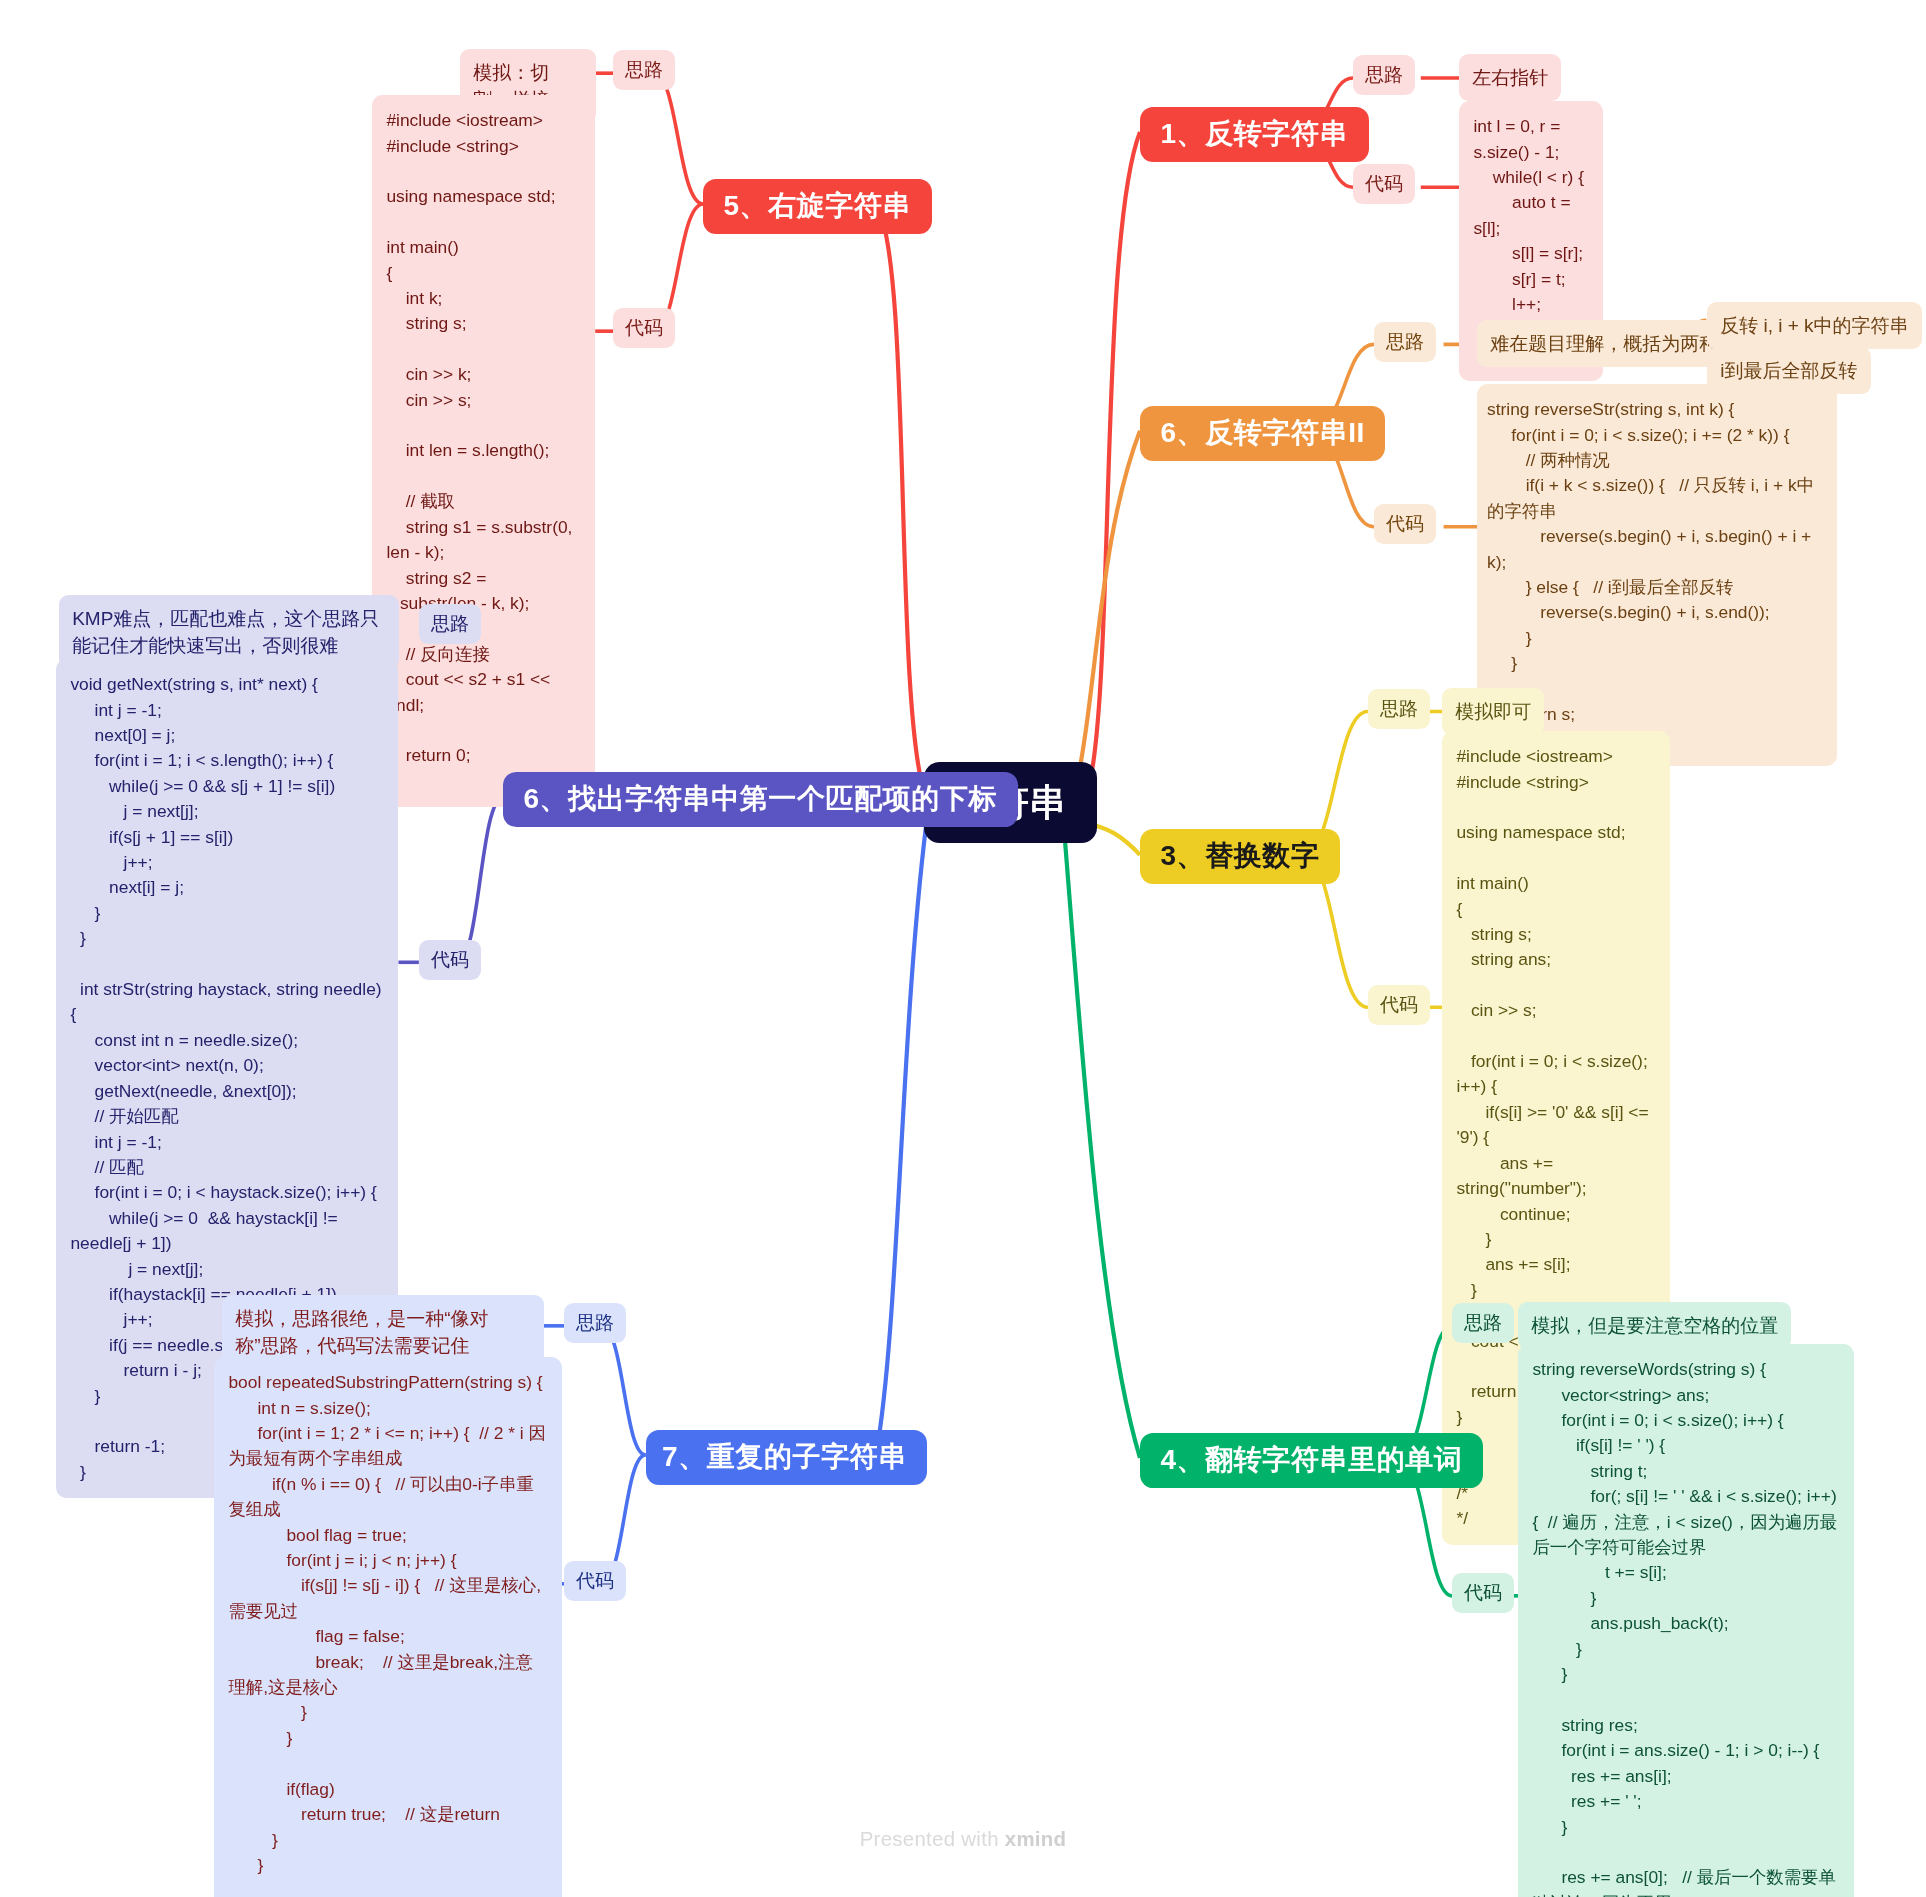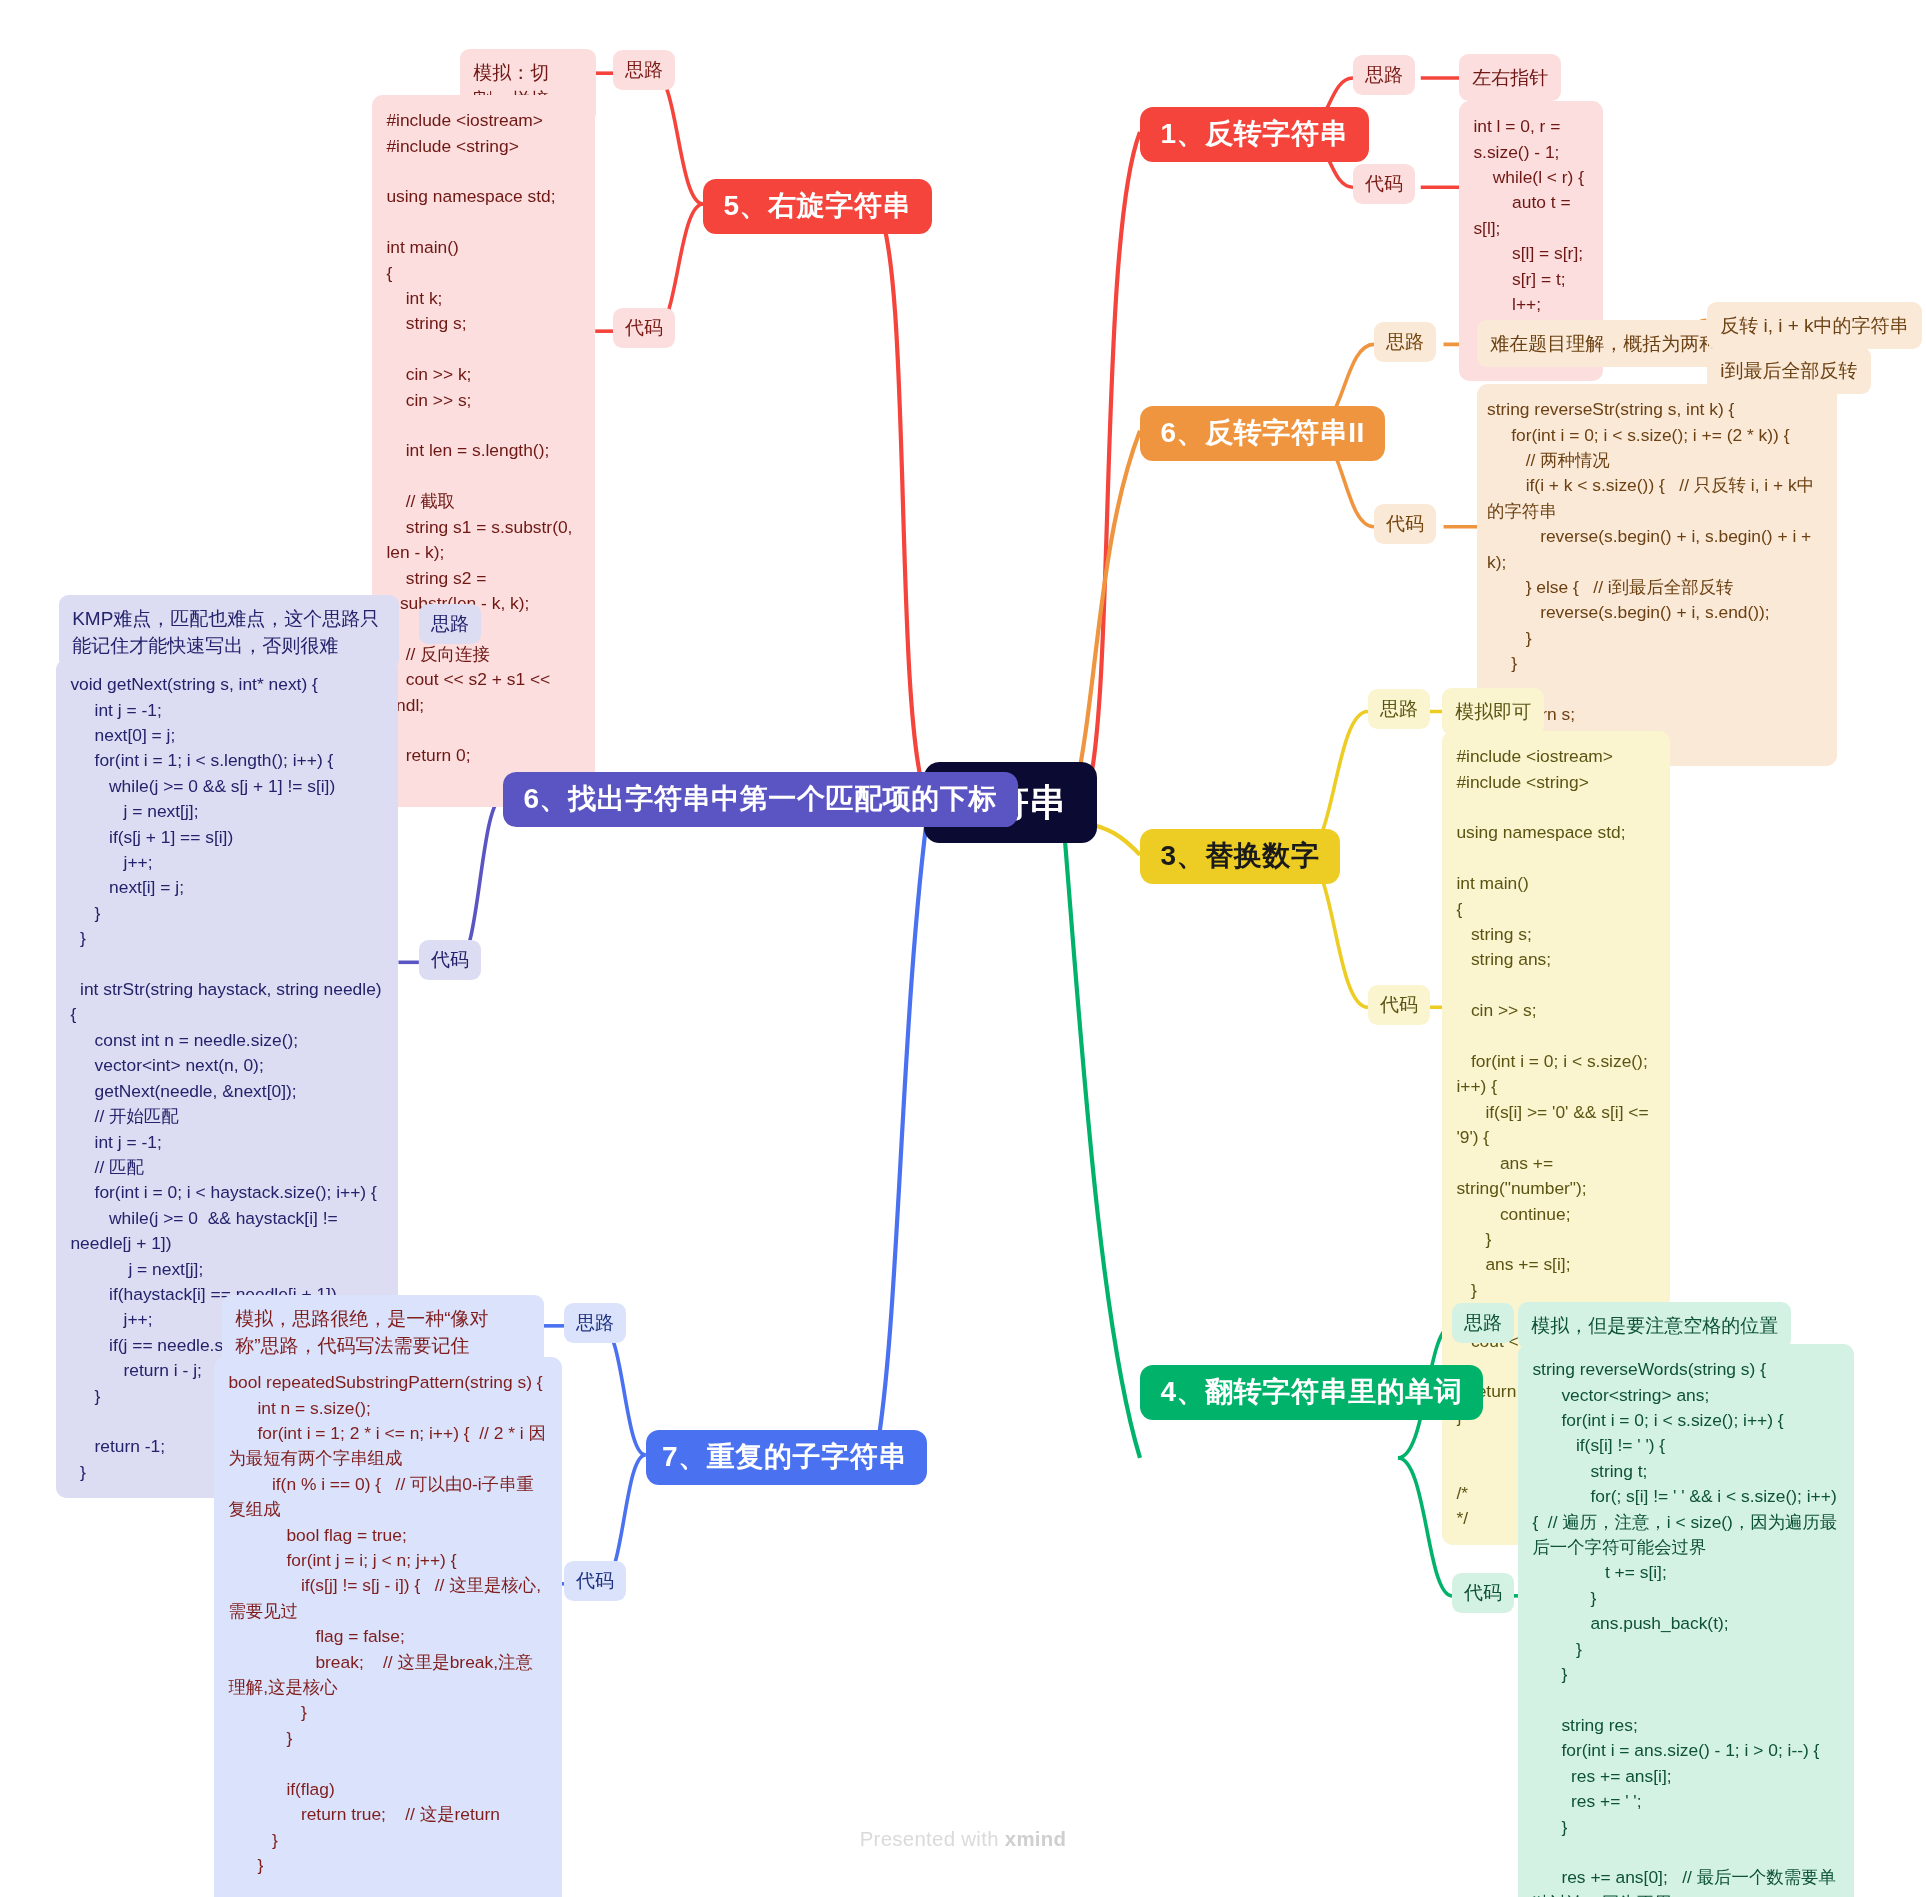--- a/index.html
+++ b/index.html
@@ -179,21 +179,21 @@
 
    cout &lt;&lt; ans &lt;&lt; endl;
 
    return 0;
 }
 
 
 /*
 */</div>
 
-  <div class="node main-topic m-green" style="left:1140px; top:1365px;">4、翻转字符串里的单词</div>
+  <div class="node main-topic m-green" style="left:1140px; top:1433px;">4、翻转字符串里的单词</div>
   <div class="node sub-label s-green" style="left:1452px; top:1303px;">思路</div>
   <div class="node sub-label s-green" style="left:1452px; top:1573px;">代码</div>
   <div class="node leaf l-green" style="left:1518px; top:1302px;">模拟，但是要注意空格的位置</div>
   <div class="node code l-green" style="left:1518px; top:1344px; width:336px;">string reverseWords(string s) {
       vector&lt;string&gt; ans;
       for(int i = 0; i &lt; s.size(); i++) {
          if(s[i] != ' ') {
             string t;
             for(; s[i] != ' ' &amp;&amp; i &lt; s.size(); i++) {  // 遍历，注意，i &lt; size()，因为遍历最后一个字符可能会过界
                t += s[i];

